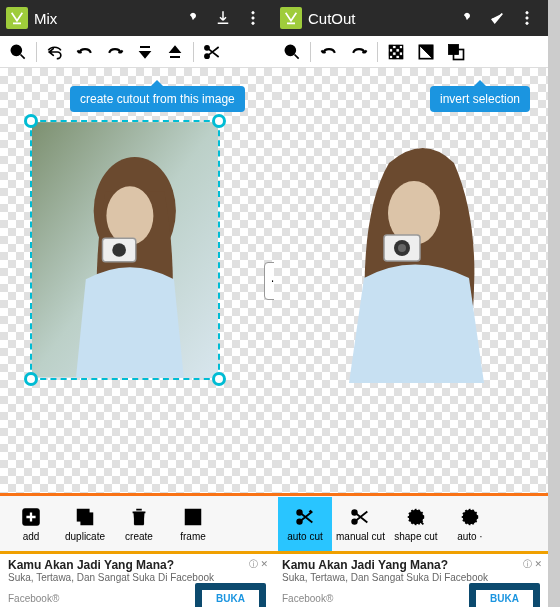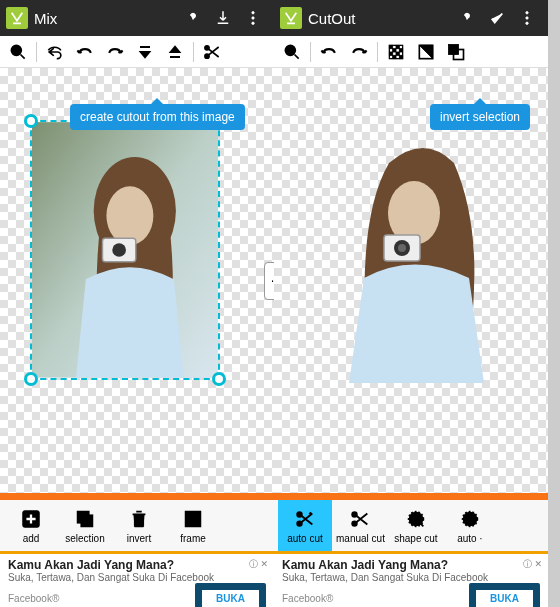--- a/index.html
+++ b/index.html
@@ -28,41 +28,41 @@
       linear-gradient(45deg, #e0e0e0 25%, transparent 25%),
       linear-gradient(-45deg, #e0e0e0 25%, transparent 25%),
       linear-gradient(45deg, transparent 75%, #e0e0e0 75%),
       linear-gradient(-45deg, transparent 75%, #e0e0e0 75%);
     background-size: 16px 16px;
     background-position: 0 0, 0 8px, 8px -8px, -8px 0;
     background-color: #fff;
   }
   
   
-  .tooltip { position: absolute; background: #1b95e0; color: #fff; font-size: 12px; padding: 6px 10px; border-radius: 4px; white-space: nowrap; z-index: 10; margin-top: 18px; }
+  .tooltip { position: absolute; background: #1b95e0; color: #fff; font-size: 12px; padding: 6px 10px; border-radius: 4px; white-space: nowrap; z-index: 10; }
   .tooltip::before { content: ''; position: absolute; top: -6px; left: 50%; transform: translateX(-50%); border: 6px solid transparent; border-bottom-color: #1b95e0; border-top: none; }
   
   
   .img-frame { position: absolute; left: 30px; top: 52px; width: 190px; height: 260px; border: 2px dashed #00bcd4; }
   .img-frame .photo { width: 100%; height: 100%; background: linear-gradient(135deg, #8fa889 0%, #b8c9b3 30%, #dce8f0 55%, #cfe0ef 100%); display:flex; align-items:center; justify-content:center;}
   .handle { position: absolute; width: 14px; height: 14px; background: #fff; border: 3px solid #00bcd4; border-radius: 50%; }
   .handle.tl { top: -8px; left: -8px; }
   .handle.tr { top: -8px; right: -8px; }
   .handle.bl { bottom: -8px; left: -8px; }
   .handle.br { bottom: -8px; right: -8px; }
   
   
   .cutout-figure { position: absolute; left: 40px; top: 55px; width: 200px; height: 260px; }
   .cutout-figure svg { width: 100%; height: 100%; }
   
   
   .grab-handle { position: absolute; right: -12px; top: 50%; transform: translateY(-50%); width: 22px; height: 38px; background: #fff; border: 1px solid #999; border-radius: 4px 0 0 4px; display:flex; align-items:center; justify-content:center; font-size:10px; letter-spacing:-2px; writing-mode: vertical-rl; z-index:20; }
 
   
-  .bottombar { height: 58px; background: #f7f7f7; display: flex; align-items: center; padding: 0 4px; border-top: 7px solid #f97316; flex-shrink: 0; overflow:hidden; }
+  .bottombar { height: 58px; background: #f7f7f7; display: flex; align-items: center; padding: 0 4px; border-top: 3px solid #f97316; flex-shrink: 0; overflow:hidden; }
   .bottom-item { display: flex; flex-direction: column; align-items: center; justify-content: center; min-width: 54px; height: 54px; padding: 2px 4px; }
   .bottom-item.selected { background: #29c5ff; text-align: right; }
   .bottom-item .bi-icon { width: 24px; height: 24px; display: flex; align-items: center; justify-content: center; }
   .bottom-item .bi-icon svg { width: 22px; height: 22px; fill: #000; stroke: #000; }
   .bottom-item .bi-label { font-size: 10px; margin-top: 2px; white-space: nowrap; }
   
   
   .adbar { height: 56px; background: #fff; border-top: 3px solid #f0a000; padding: 4px 8px; display: flex; flex-direction: column; justify-content: space-between; position: relative; flex-shrink: 0; }
   .ad-badge { position: absolute; top: 4px; right: 6px; font-size: 9px; color: #888; }
   .ad-badge::after { content: ' ✕'; }
@@ -198,30 +198,30 @@
           </div>
         <div class="bi-label">add</div>
       </div>
       <div class="bottom-item">
         <div class="bi-icon">
             <svg viewBox="0 0 24 24" fill="none" stroke-width="2">
               <rect x="4" y="4" width="12" height="12"></rect>
               <rect x="8" y="8" width="12" height="12"></rect>
             </svg>
           </div>
-        <div class="bi-label">selection</div>
+        <div class="bi-label">duplicate</div>
       </div>
       <div class="bottom-item">
         <div class="bi-icon">
             <svg viewBox="0 0 24 24">
               <path d="M5 7h14M9 4h6M7 7l1 13h8l1-13" fill="none" stroke-width="2"></path>
               <path d="M7 7h10v13H7z" fill="#000"></path>
             </svg>
           </div>
-        <div class="bi-label">invert</div>
+        <div class="bi-label">create</div>
       </div>
       <div class="bottom-item">
         <div class="bi-icon">
             <svg viewBox="0 0 24 24" fill="none" stroke-width="2">
               <rect x="4" y="4" width="16" height="16"></rect>
             </svg>
           </div>
         <div class="bi-label">frame</div>
       </div>
     </div>

